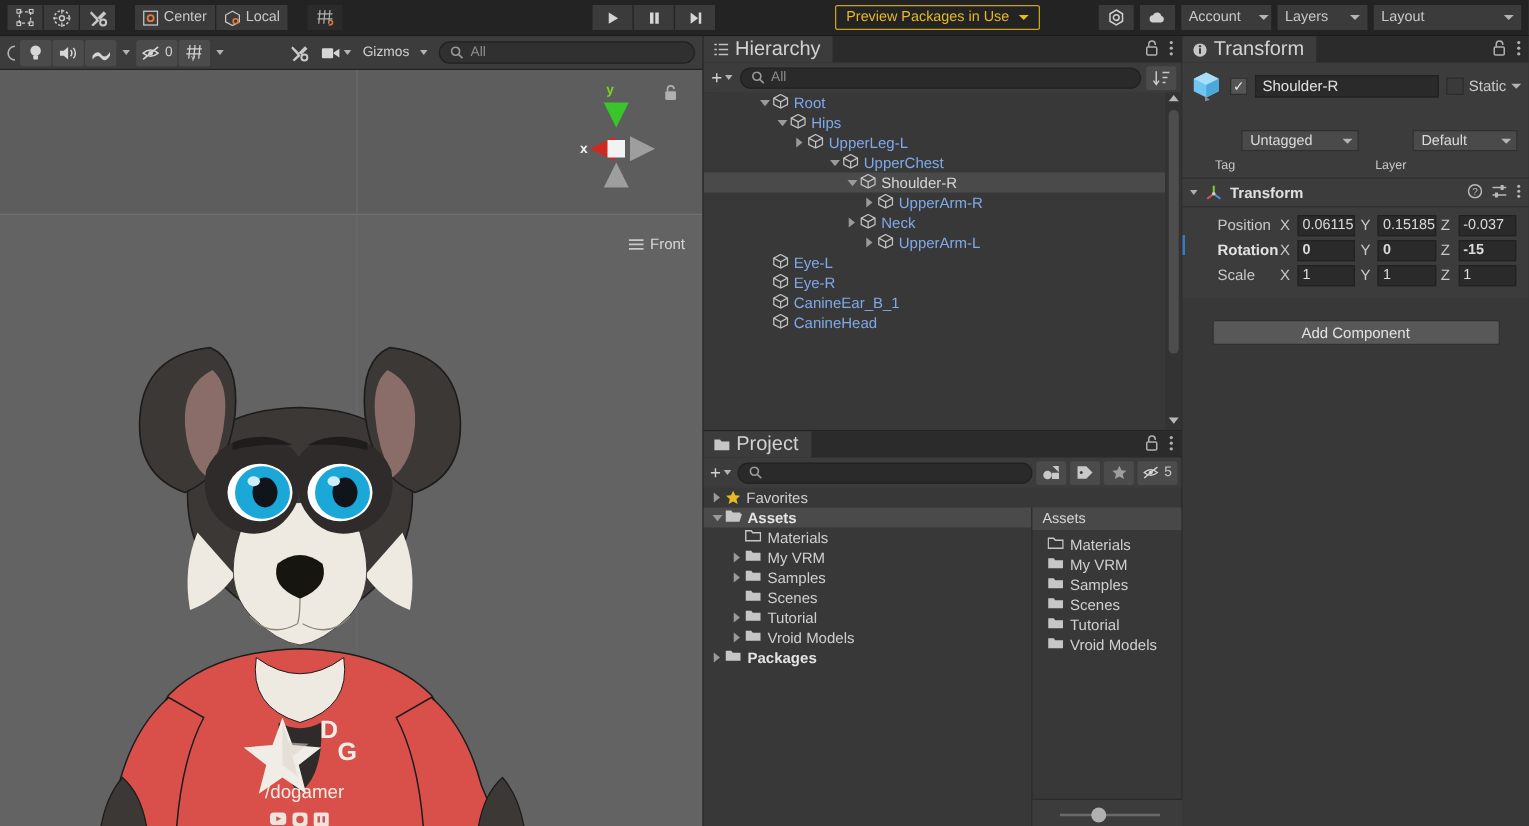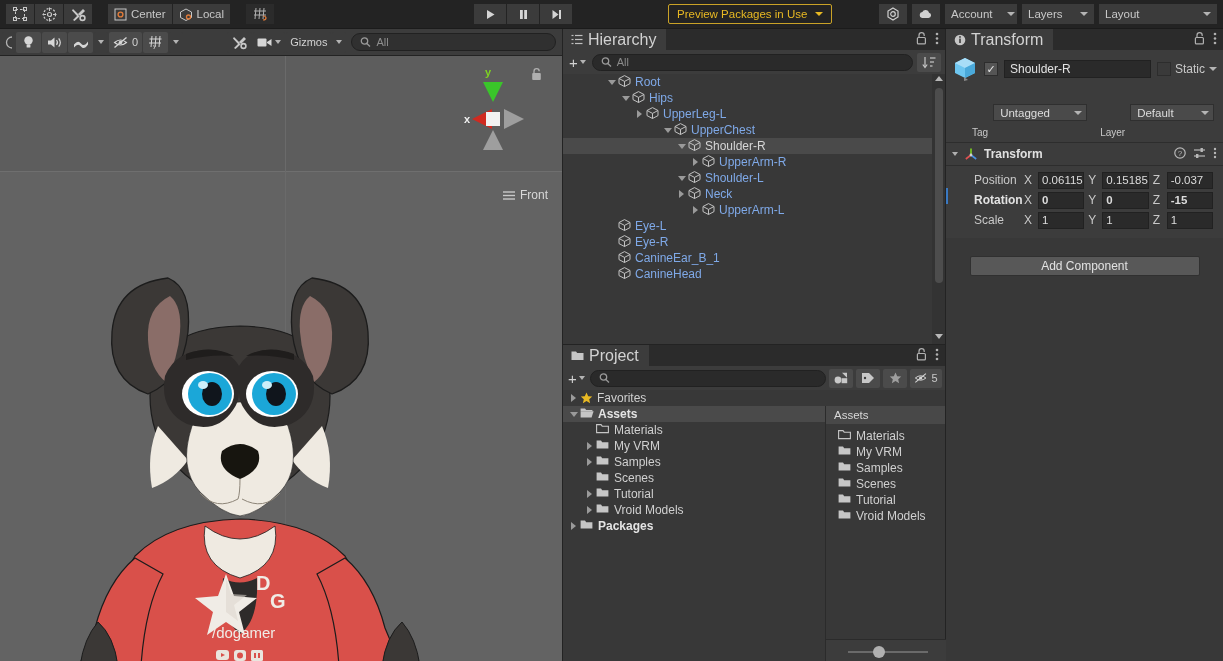--- a/index.html
+++ b/index.html
@@ -558,31 +558,20 @@
         <div class="tree-row">
           <span class="tw" style="margin-left:126px">
             <span class="arrow-r"></span>
           </span>
           <span class="cube-ic"><svg width="13" height="12" viewBox="0 0 13 12">
               <path d="M6.5 0.6 L12 3.5 L12 8.6 L6.5 11.5 L1 8.6 L1 3.5 Z" fill="none" stroke="#c2c2c2" stroke-width="1"></path>
               <path d="M1 3.5 L6.5 6.4 L12 3.5" fill="none" stroke="#c2c2c2" stroke-width="1"></path>
               <line x1="6.5" y1="6.4" x2="6.5" y2="11.5" stroke="#c2c2c2" stroke-width="1"></line>
             </svg></span>
           <span>UpperArm-R</span>
-        </div>
-        <div class="tree-row">
-          <span class="tw" style="margin-left:112px">
-            <span class="arrow-d"></span>
-          </span>
-          <span class="cube-ic"><svg width="13" height="12" viewBox="0 0 13 12">
-              <path d="M6.5 0.6 L12 3.5 L12 8.6 L6.5 11.5 L1 8.6 L1 3.5 Z" fill="none" stroke="#c2c2c2" stroke-width="1"></path>
-              <path d="M1 3.5 L6.5 6.4 L12 3.5" fill="none" stroke="#c2c2c2" stroke-width="1"></path>
-              <line x1="6.5" y1="6.4" x2="6.5" y2="11.5" stroke="#c2c2c2" stroke-width="1"></line>
-            </svg></span>
-          <span>Shoulder-L</span>
         </div>
         <div class="tree-row">
           <span class="tw" style="margin-left:112px">
             <span class="arrow-r"></span>
           </span>
           <span class="cube-ic"><svg width="13" height="12" viewBox="0 0 13 12">
               <path d="M6.5 0.6 L12 3.5 L12 8.6 L6.5 11.5 L1 8.6 L1 3.5 Z" fill="none" stroke="#c2c2c2" stroke-width="1"></path>
               <path d="M1 3.5 L6.5 6.4 L12 3.5" fill="none" stroke="#c2c2c2" stroke-width="1"></path>
               <line x1="6.5" y1="6.4" x2="6.5" y2="11.5" stroke="#c2c2c2" stroke-width="1"></line>
             </svg></span>

